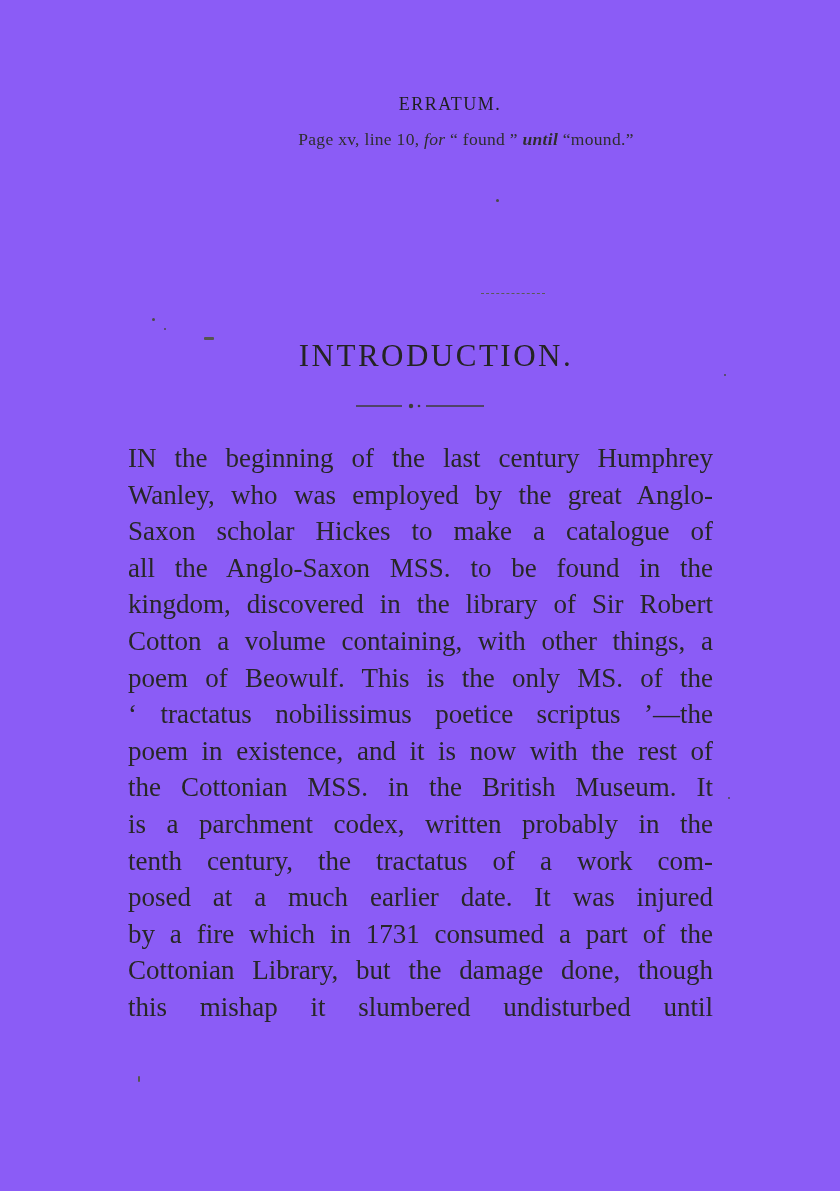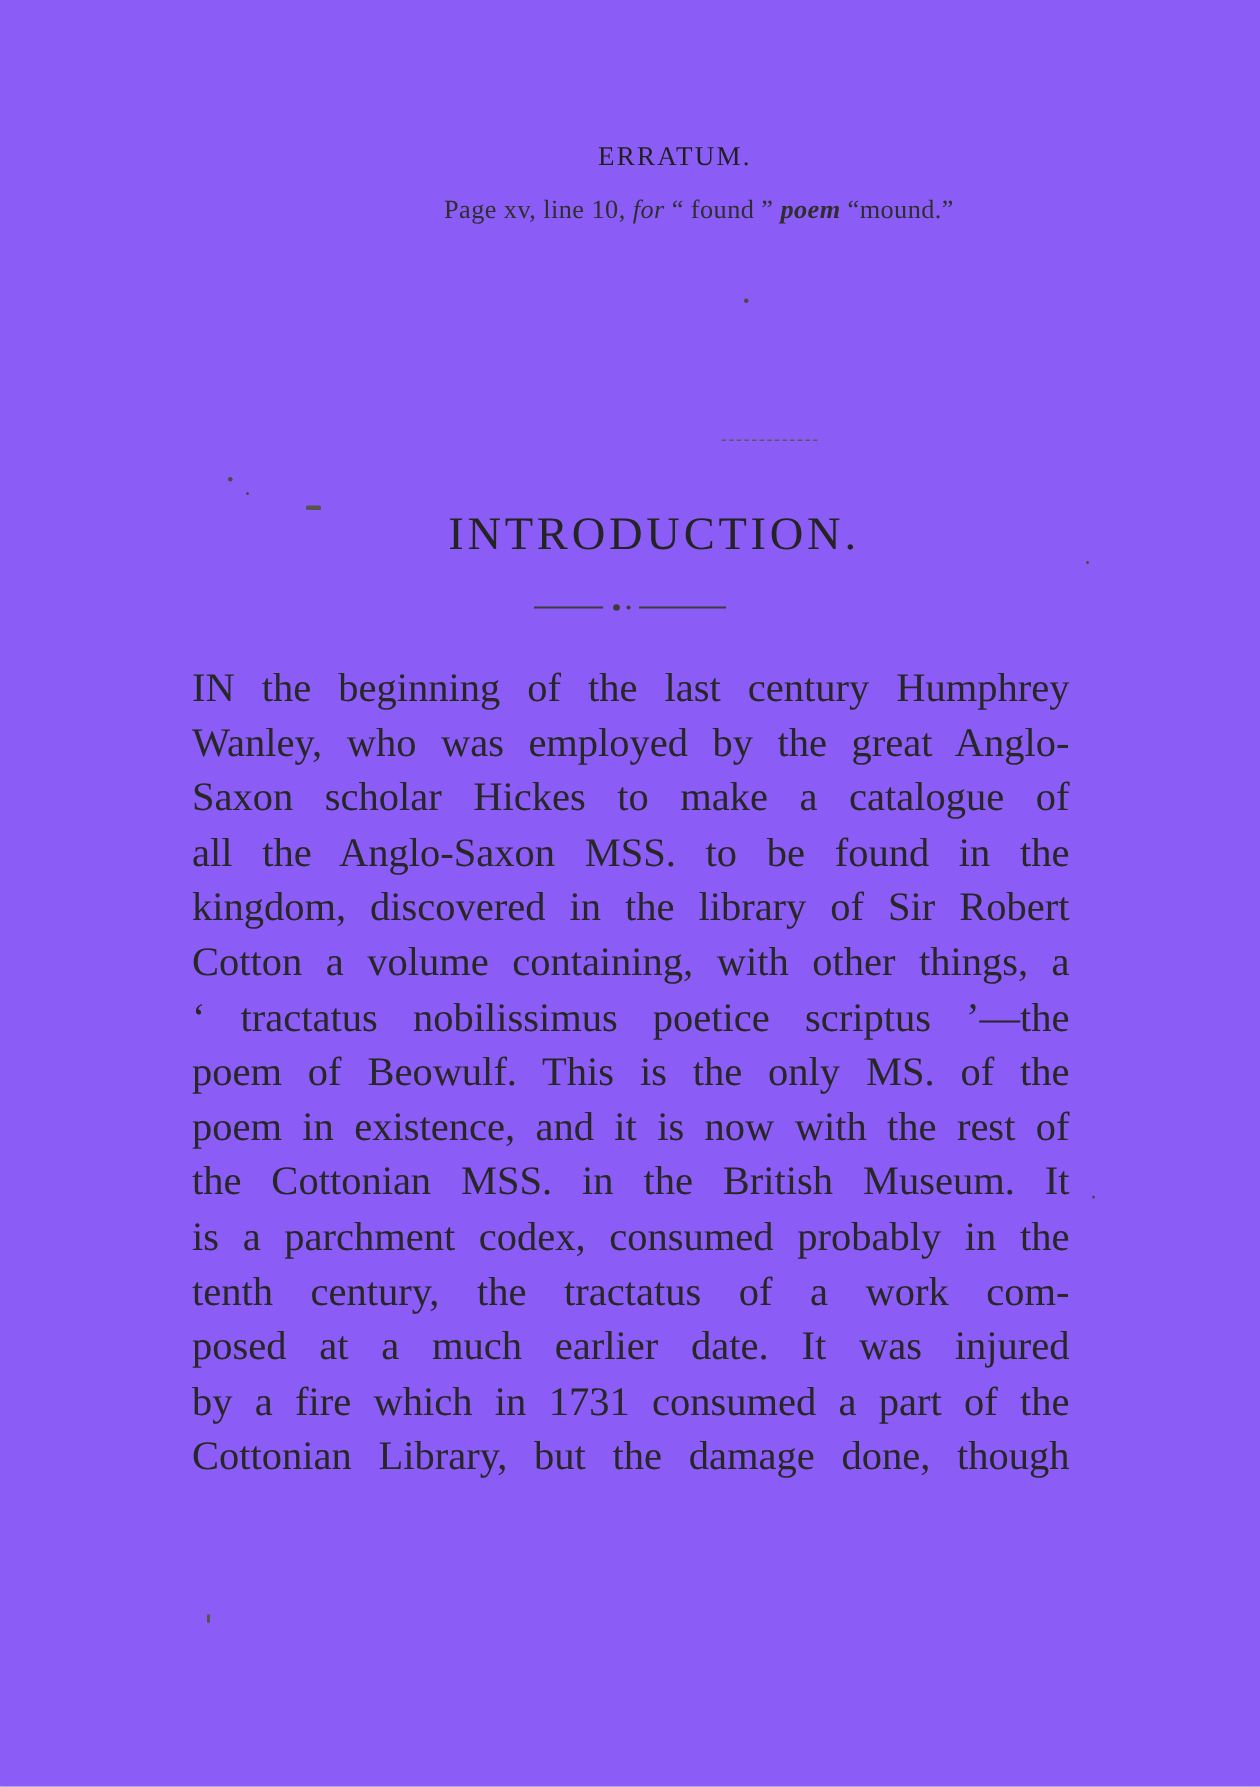--- a/index.html
+++ b/index.html
@@ -114,21 +114,21 @@
     border-radius: 1px;
   }
 </style>
 </head>
 <body>
 
 <div class="page">
 
   <header class="erratum">
     <div class="erratum-title">ERRATUM.</div>
-    <div class="erratum-line"><span>Page xv, line 10, </span><em>for</em><span> “ found ” </span><em class="read-word">poem</em><span> “mound.”</span></div>
+    <div class="erratum-line"><span>Page xv, line 10, </span><em>for</em><span> “ found ” </span><em class="read-word">until</em><span> “mound.”</span></div>
   </header>
 
   <div class="dashed-rule"></div>
 
   <h1 class="intro-title">INTRODUCTION.</h1>
 
   <div class="ornament">
     <svg width="132" height="12" viewBox="0 0 132 12">
       <line x1="2" y1="6" x2="48" y2="6" stroke="#3c3c38" stroke-width="1.4"></line>
       <circle cx="57" cy="6" r="2.2" fill="#3c3c38"></circle>
@@ -137,29 +137,30 @@
     </svg>
   </div>
 
   <main class="body-text">
     <div class="line">IN the beginning of the last century Humphrey</div>
     <div class="line">Wanley, who was employed by the great Anglo-</div>
     <div class="line">Saxon scholar Hickes to make a catalogue of</div>
     <div class="line">all the Anglo-Saxon MSS. to be found in the</div>
     <div class="line">kingdom, discovered in the library of Sir Robert</div>
     <div class="line">Cotton a volume containing, with other things, a</div>
+    <div class="line">poem of Beowulf.  This is the only MS. of the</div>
     <div class="line">‘ tractatus nobilissimus poetice scriptus ’—the</div>
-    <div class="line">poem of Beowulf.  This is the only MS. of the</div>
     <div class="line">poem in existence, and it is now with the rest of</div>
     <div class="line">the Cottonian MSS. in the British Museum.  It</div>
-    <div class="line">is a parchment codex, consumed probably in the</div>
+    <div class="line">is a parchment codex, written probably in the</div>
     <div class="line">tenth century, the tractatus of a work com-</div>
     <div class="line">posed at a much earlier date.  It was injured</div>
     <div class="line">by a fire which in 1731 consumed a part of the</div>
     <div class="line">Cottonian Library, but the damage done, though</div>
+    <div class="line">this mishap it slumbered undisturbed until</div>
   </main>
 
   <div class="speck" style="left:496px; top:199px; width:3px; height:3px;"></div>
   <div class="speck" style="left:152px; top:318px; width:3px; height:3px;"></div>
   <div class="speck" style="left:164px; top:328px; width:2px; height:2px;"></div>
   <div class="speck-dash" style="left:204px; top:337px; width:10px; height:3px;"></div>
   <div class="speck" style="left:724px; top:374px; width:2px; height:2px;"></div>
   <div class="speck" style="left:728px; top:797px; width:2px; height:2px;"></div>
   <div class="speck-dash" style="left:138px; top:1076px; width:2px; height:6px;"></div>
 

